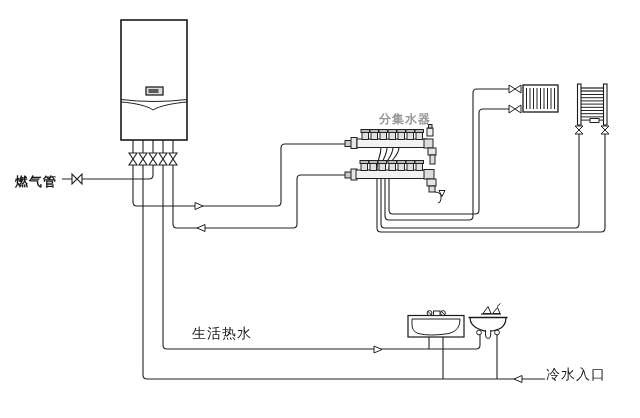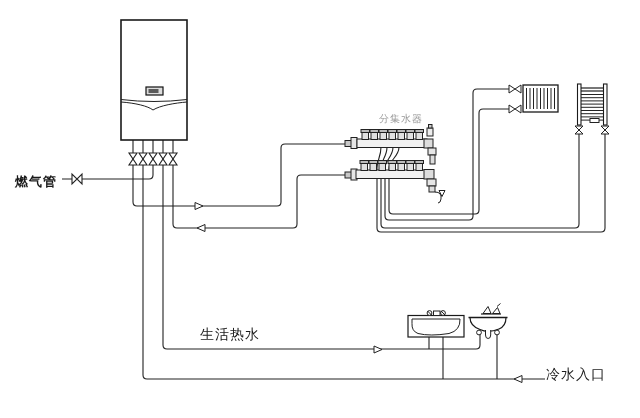--- a/index.html
+++ b/index.html
@@ -12,22 +12,22 @@
   }
   .canvas svg{position:absolute;left:0;top:0;}
   .lbl{
     position:absolute;
     color:#1a1a1a;
     white-space:nowrap;
     font-family:"DejaVu Sans",sans-serif;
     line-height:1.15;
   }
   .lbl-gas{left:15px;top:175px;font-size:13px;font-weight:bold;letter-spacing:1px;}
-  .lbl-manifold{left:379px;top:113px;font-size:10px;color:#979797;letter-spacing:1px;}
-  .lbl-dhw{left:200px;top:326px;font-size:14px;letter-spacing:1px;}
+  .lbl-manifold{left:379px;top:113px;font-size:12px;color:#979797;letter-spacing:1px;font-weight:bold;}
+  .lbl-dhw{left:192px;top:326px;font-size:14px;letter-spacing:1px;font-family:Liberation Mono, monospace;}
   .lbl-cold{left:546px;top:366px;font-size:14px;letter-spacing:1px;}
 </style>
 </head>
 <body>
 
 <div class="canvas">
 
 <svg width="640" height="418" viewBox="0 0 640 418">
 
   <g stroke="#222" fill="none" stroke-width="1.1">

